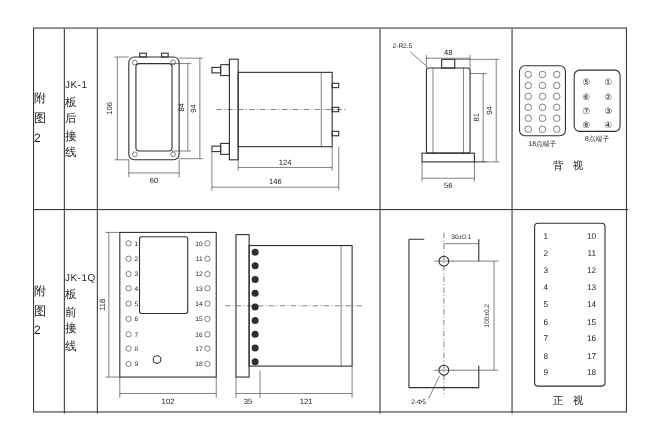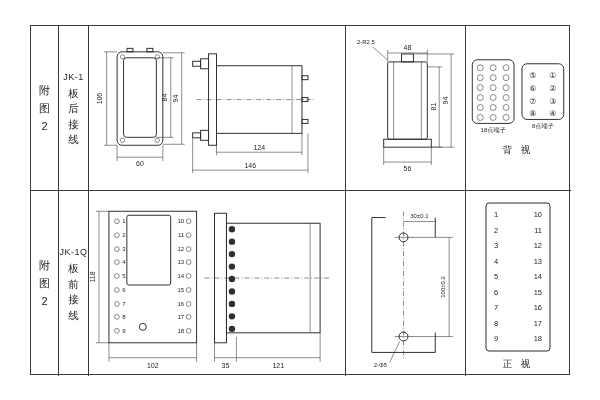--- a/index.html
+++ b/index.html
@@ -6,21 +6,21 @@
   html,body { width:600px; height:400px; }
   body { background:#ffffff; font-family:"Liberation Sans", sans-serif; }
   .sheet { position:relative; width:600px; height:400px; background:#ffffff; overflow:hidden; }
   .dtable { position:absolute; left:30px; top:25px; width:540px; height:350px;
             border:1px solid #3a3a3a; display:grid;
             grid-template-columns:28px 30px 257px 120px 105px;
             grid-template-rows:165px 185px; background:#fff; }
   .cell { border-right:1px solid #3a3a3a; border-bottom:1px solid #3a3a3a; overflow:hidden; }
   .lc { border-right:none; }
   .lr { border-bottom:none; }
-  .vlabel { display:flex; flex-direction:column; align-items:center; justify-content:center; gap:7px;
+  .vlabel { display:flex; flex-direction:column; justify-content:center; gap:7px;
             font-size:11px; color:#1e1e1e; }
   .vlabel .ch { line-height:1; }
   .model { font-size:9px; letter-spacing:0.5px; margin-bottom:1px; white-space:nowrap; }
   .wl { gap:5px; font-size:10.5px; }
   svg { display:block; width:100%; height:100%; }
   .ln   { stroke:#2f2f2f; stroke-width:1; fill:none; }
   .thin { stroke:#2f2f2f; stroke-width:0.55; fill:none; }
   .dash { stroke:#2f2f2f; stroke-width:0.55; fill:none; stroke-dasharray:5 2 1 2; }
   .dotfill { fill:#2f2f2f; stroke:none; }
   text { font-family:"Liberation Sans", sans-serif; fill:#1e1e1e; }

